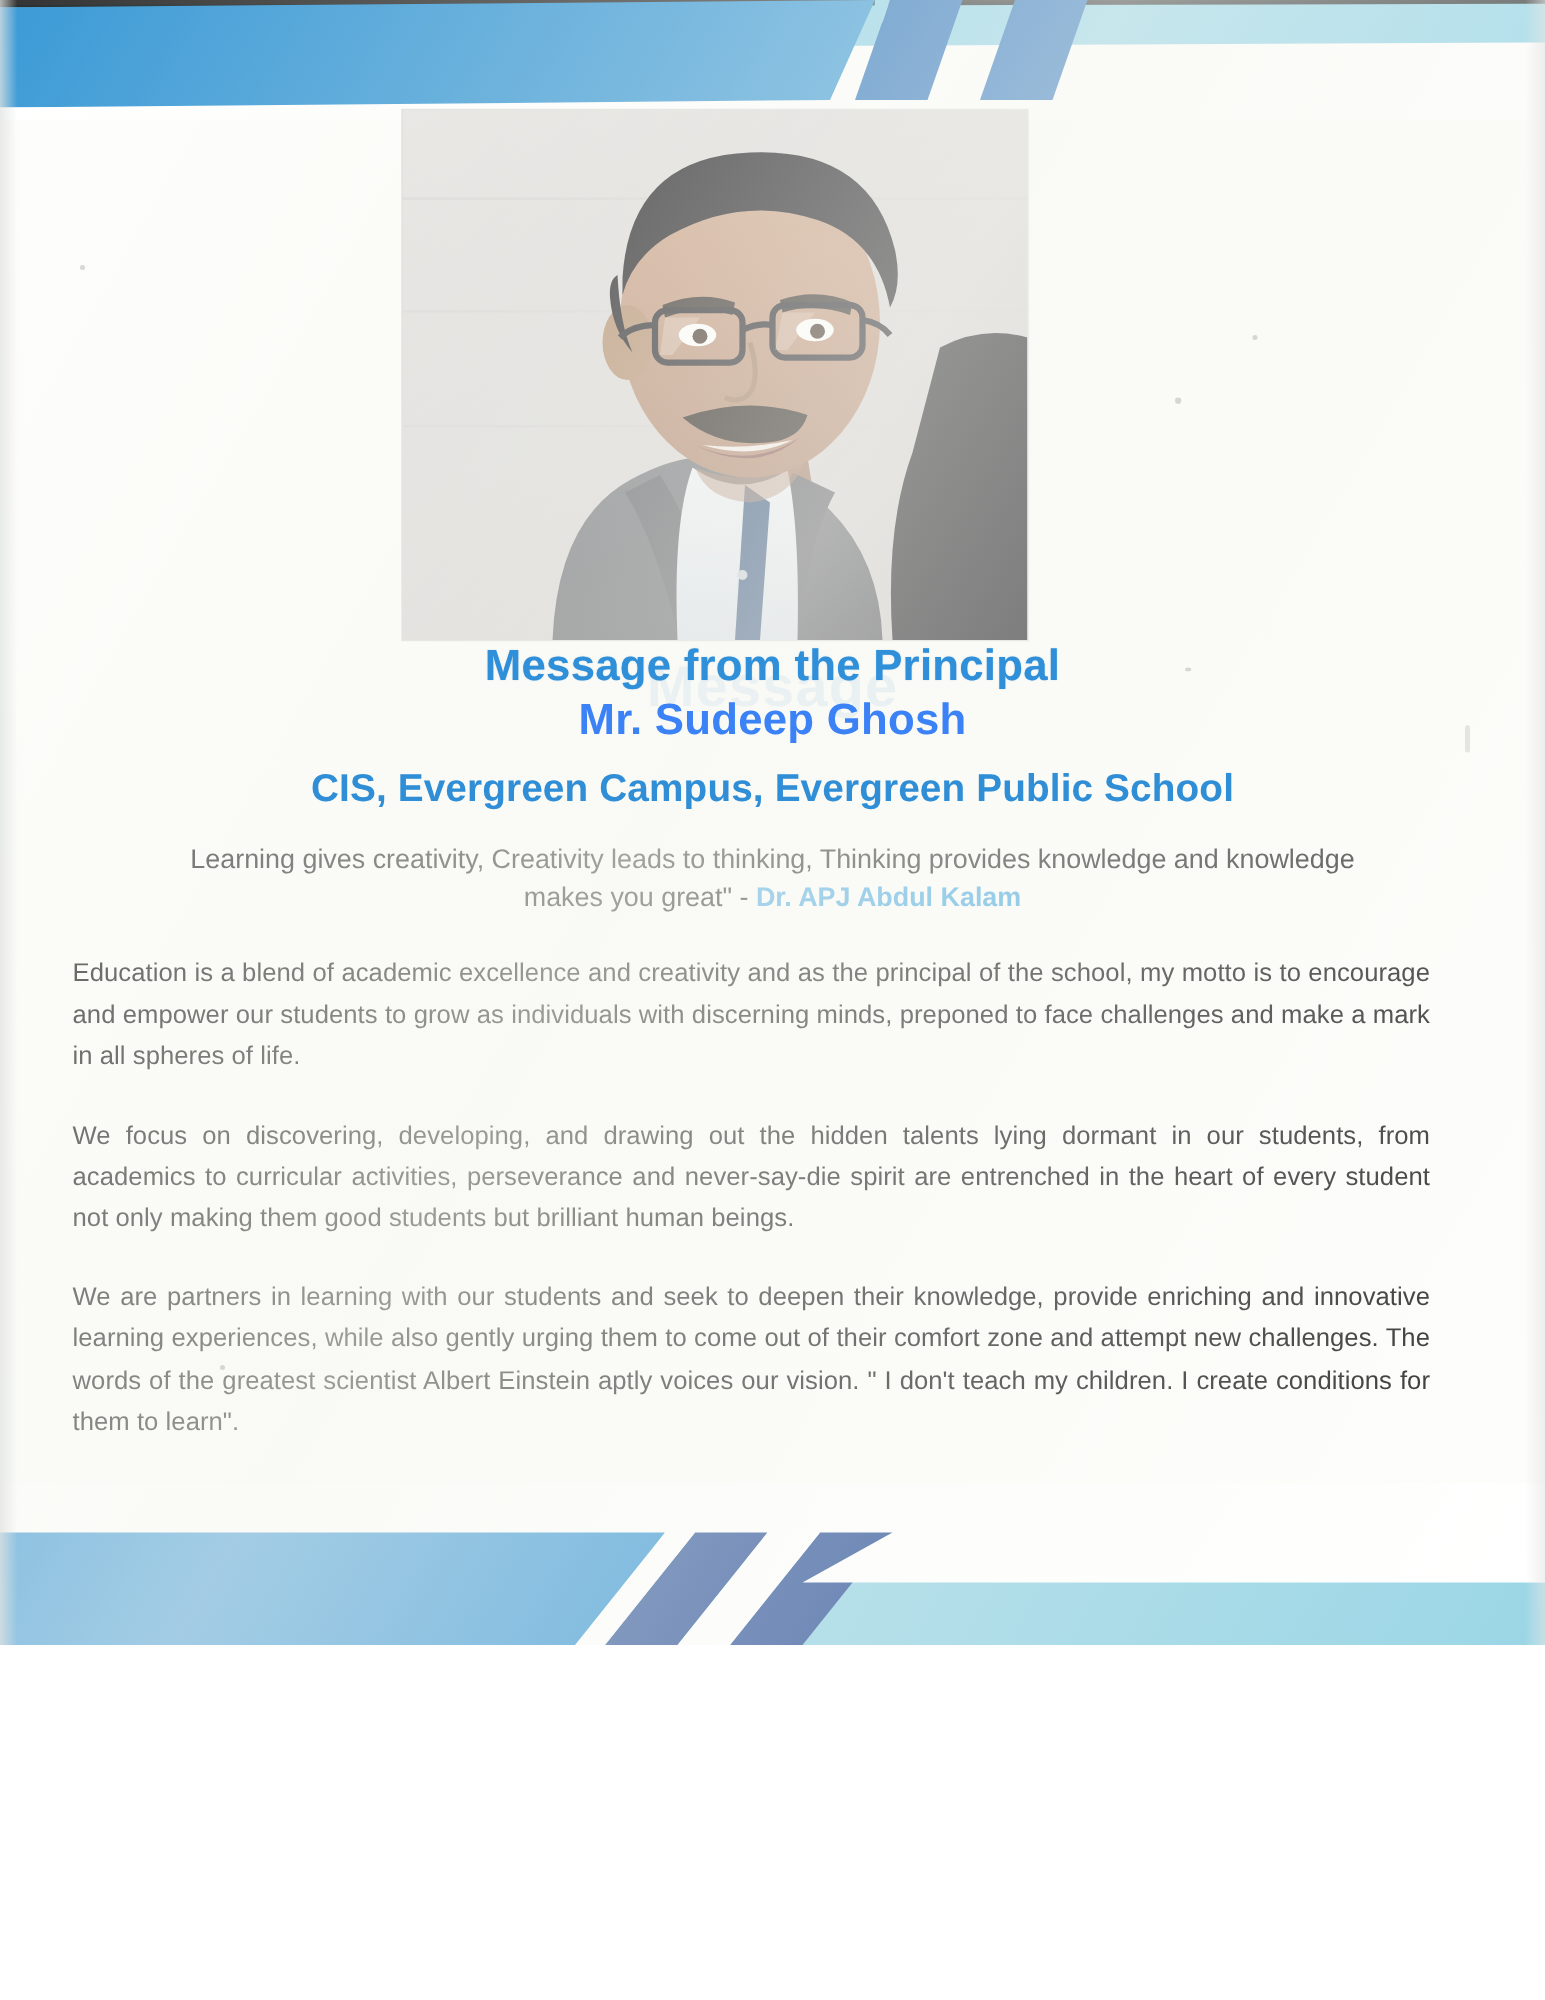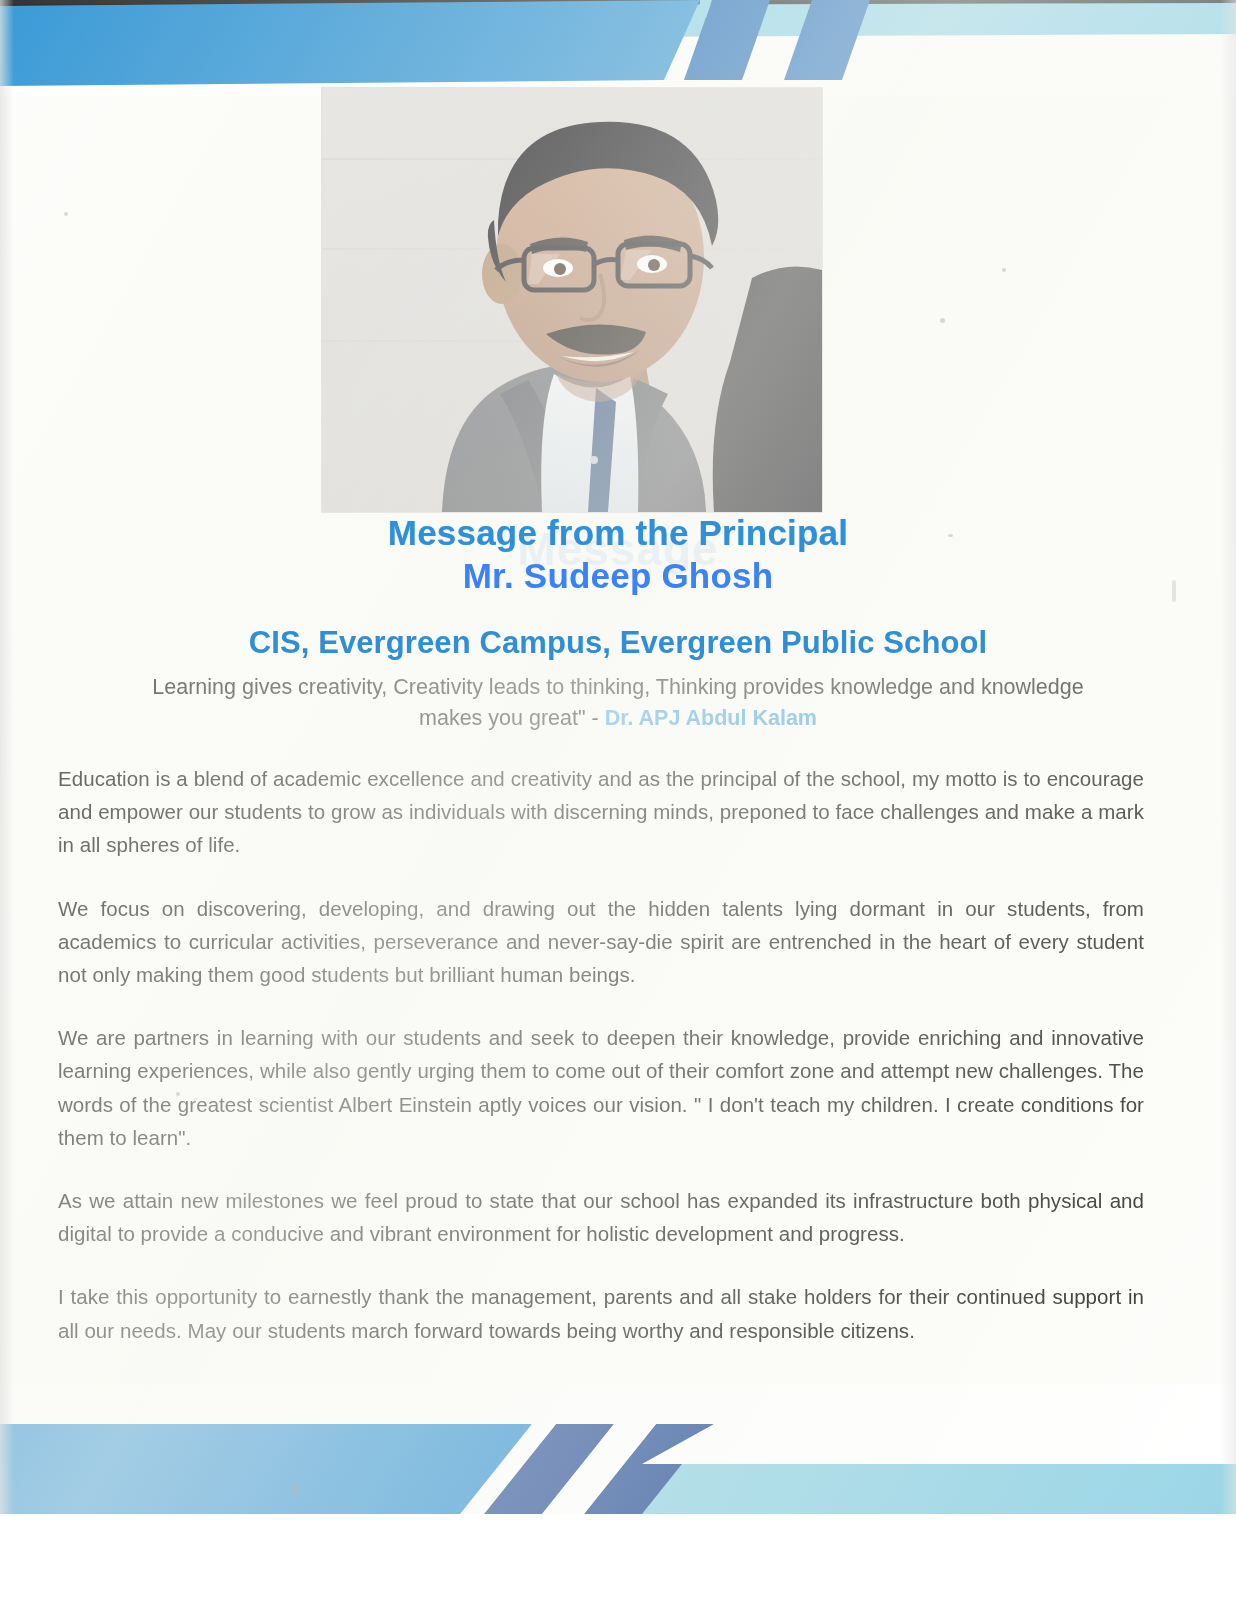--- a/index.html
+++ b/index.html
@@ -7,21 +7,21 @@
     margin: 0;
     padding: 0;
     background: #ffffff;
   }
   body {
     font-family: "Liberation Sans", sans-serif;
   }
   #page {
     position: relative;
     width: 1236px;
-    height: 1514px;
+    height: 1316px;
     background: #fdfdfb;
     overflow: hidden;
   }
 
   
   .paper-tint {
     position: absolute;
     inset: 0;
     background:
       linear-gradient(120deg, rgba(250,250,246,0) 0%, rgba(246,246,240,0.55) 45%, rgba(252,252,250,0) 100%);
@@ -109,21 +109,21 @@
   .title-line2 {
     font-size: 35px;
     font-weight: 700;
     color: #3b82f6;
     letter-spacing: .2px;
     line-height: 1.3;
     position: relative;
     z-index: 2;
   }
   .title-line3 {
-    margin-top: 26px;
+    margin-top: 14px;
     font-size: 31px;
     font-weight: 700;
     color: #2f8ed6;
     letter-spacing: .1px;
     position: relative;
     z-index: 2;
   }
 
   
   .quote {

